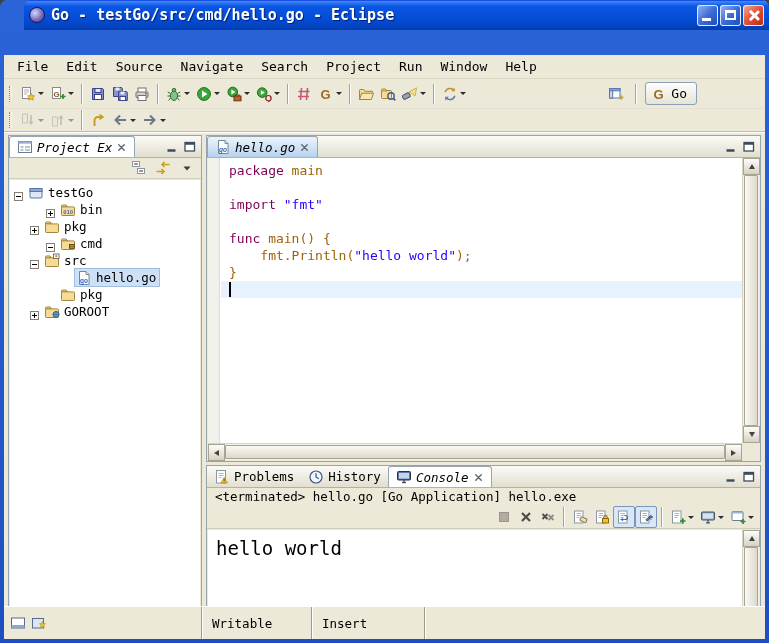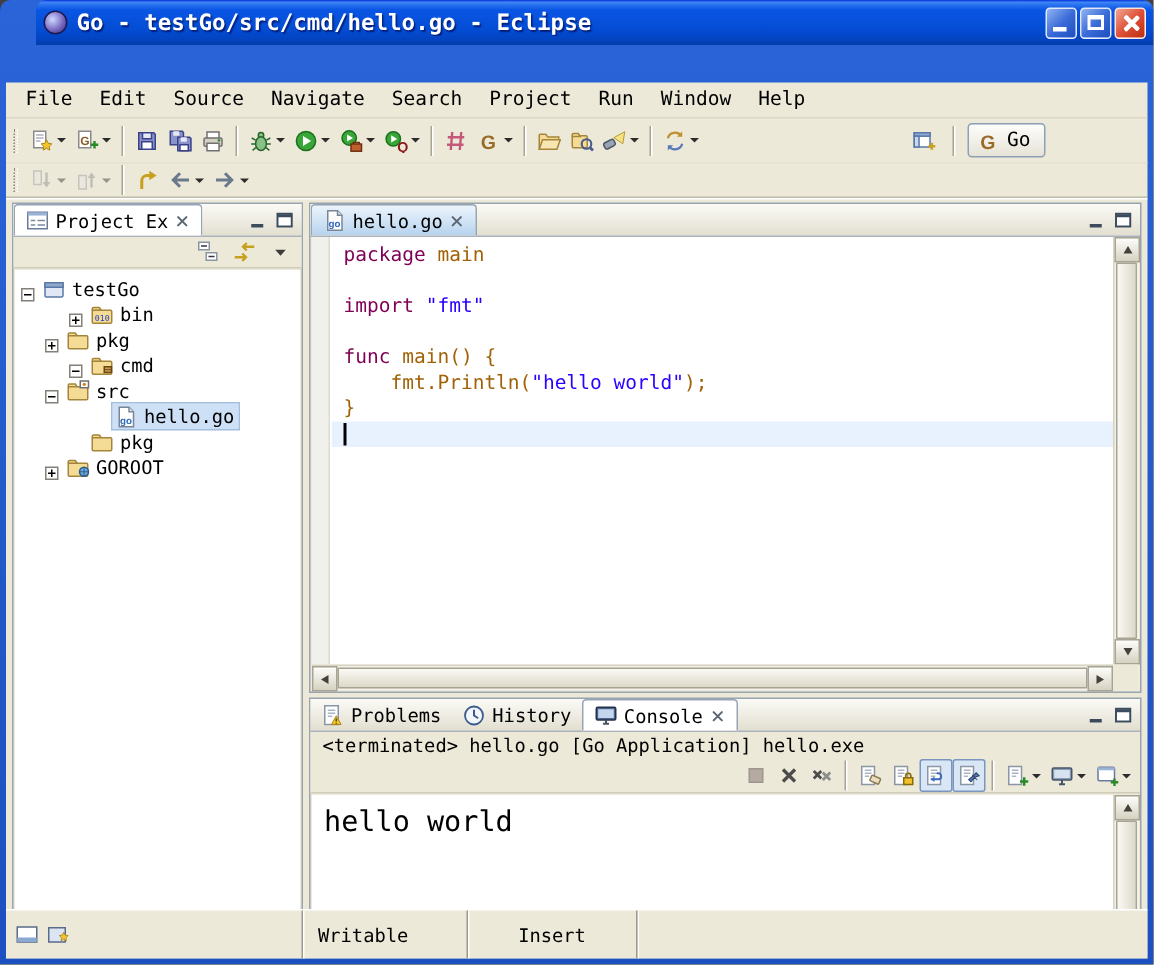--- a/index.html
+++ b/index.html
@@ -53,21 +53,21 @@
 
   
   .panel{position:absolute;border:1px solid #98a4b0;background:#ECE9D8;}
   .explorer{left:4px;top:80px;width:194px;height:494px;}
   .editor-p{left:202px;top:80px;right:4px;height:327px;}
   .console-p{left:202px;top:410px;right:4px;height:164px;}
 
   .phead{height:22px;display:flex;align-items:flex-end;background:linear-gradient(180deg,#fbfaf6,#e2dfd0);
     border-bottom:1px solid #aab2be;position:relative;}
   .vtab{display:flex;align-items:center;gap:4px;height:21px;padding:0 7px;font-size:12.5px;white-space:nowrap;color:#000;}
-  .vtab.sel{background:#fff;border:1px solid #96a4b4;border-bottom:none;border-radius:3px 3px 0 0;}
+  .vtab.sel{background:#fff;border:1px solid #96a4b4;border-bottom:none;border-radius:3px 3px 0 0;font-style:italic;}
   .vtab.sel.focus{background:linear-gradient(180deg,#ecf4fc 0%,#cfe2f5 55%,#b6d2ee 100%);}
   .minmax{margin-left:auto;display:flex;align-items:center;gap:2px;padding:0 3px 2px 0;}
 
   .viewbar{height:21px;display:flex;align-items:center;justify-content:flex-end;gap:2px;padding:0 3px;
     background:#ECE9D8;border-bottom:1px solid #cfccbc;}
   .viewbar .tbtn{height:18px;}
 
   .tree{position:absolute;left:1px;right:1px;top:44px;bottom:1px;background:#fff;overflow:hidden;font-size:12.5px;padding-top:4px;}
   .trow{display:flex;align-items:flex-end;height:17px;white-space:nowrap;}
   .texp{width:9px;height:9px;border:1px solid #848078;background:#fff;position:relative;margin-right:4px;flex:none;}
@@ -112,21 +112,21 @@
     background:#ECE9D8;border-bottom:1px solid #cfccbc;}
   .cout{position:absolute;left:1px;right:1px;top:64px;bottom:1px;background:#fff;}
   .cout-text{padding:7px 0 0 8px;font-size:19px;color:#000;}
 
   
   .statusbar{position:absolute;left:0;right:0;bottom:0;height:33px;background:#ECE9D8;border-top:1px solid #fff;
     display:flex;align-items:stretch;}
   .sb-left{width:197px;display:flex;align-items:center;gap:5px;padding-left:6px;flex:none;}
   .sb-cell{display:flex;align-items:center;padding:0 10px;font-size:12.5px;border-left:1px solid #9e9a8a;
     box-shadow:inset 1px 0 0 #fff;white-space:nowrap;}
-  .sb-cell.w{width:110px;} .sb-cell.i{width:113px;justify-content:center;} .sb-cell.rest{flex:1;}
+  .sb-cell.w{width:110px;} .sb-cell.i{width:113px;} .sb-cell.rest{flex:1;}
 </style>
 </head>
 <body>
 
 <div class="window">
 
   <div class="titlebar">
     <span class="app-icon"></span>
     <span class="title-text">Go - testGo/src/cmd/hello.go - Eclipse</span>
     <span class="win-controls">

